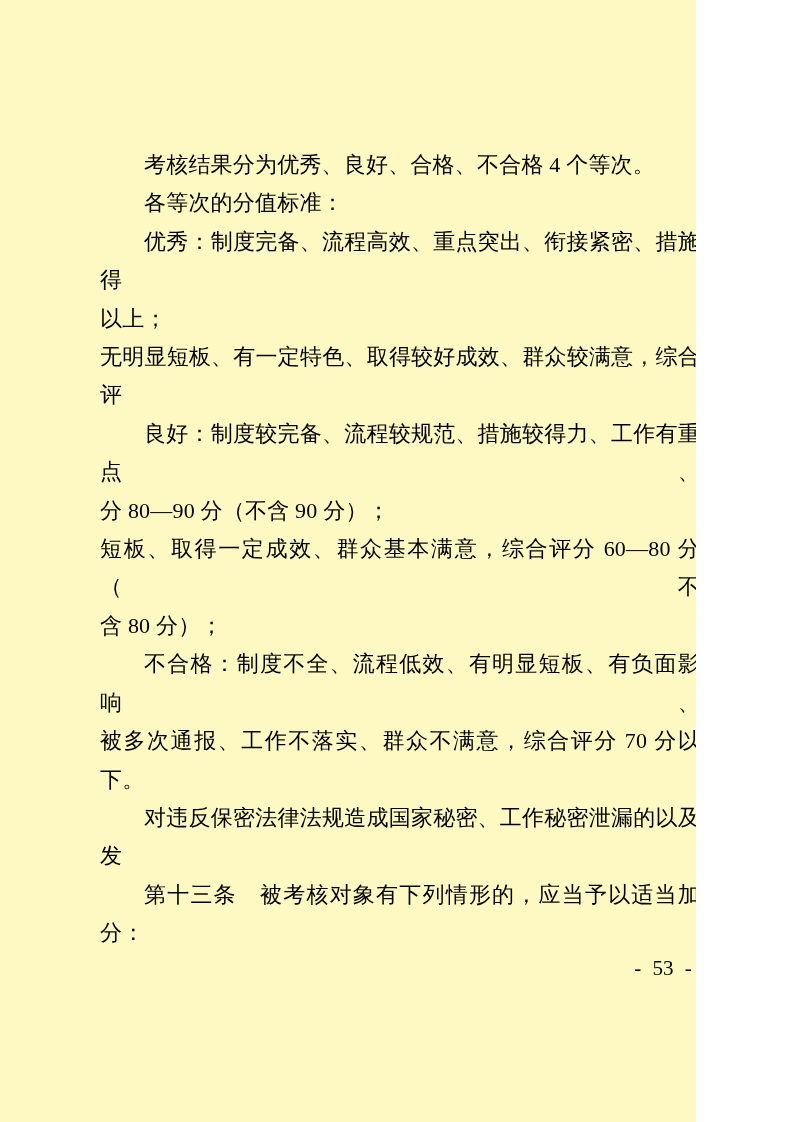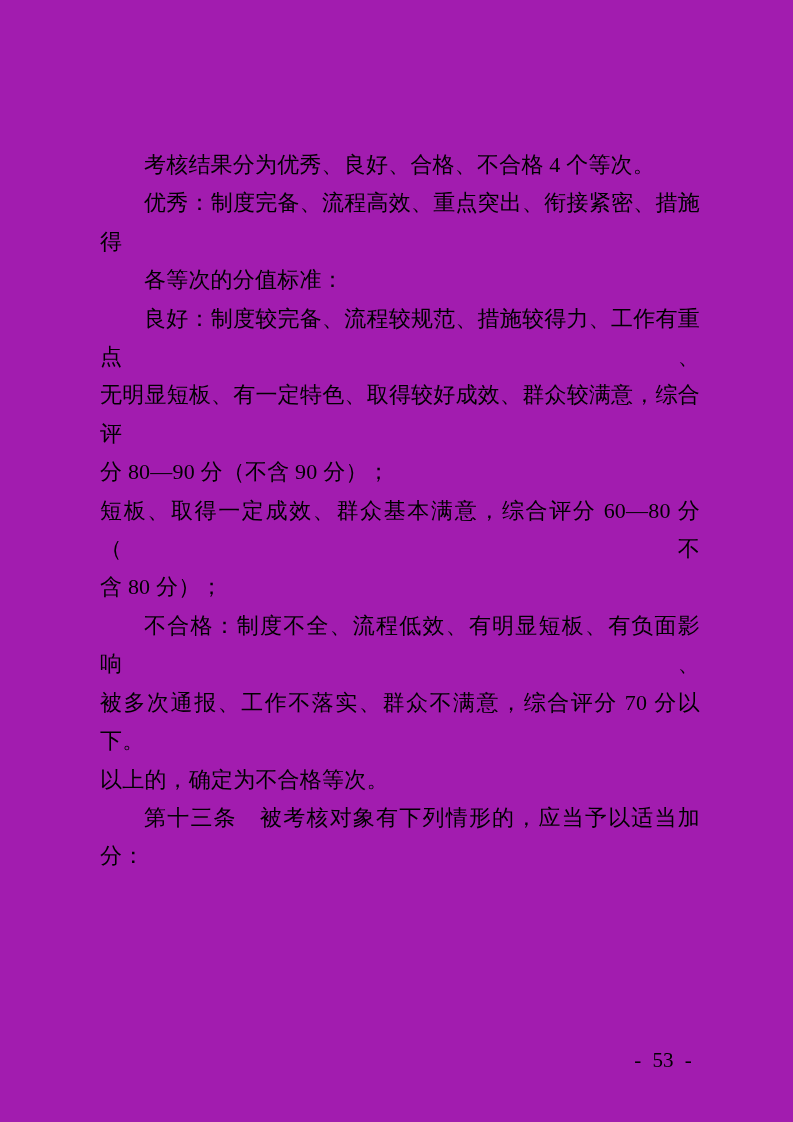--- a/index.html
+++ b/index.html
@@ -2,23 +2,23 @@
 <html><head>
 <meta charset="utf-8">
 <style>
   html, body {
     margin: 0;
     padding: 0;
     background: #ffffff;
   }
   .page {
     position: relative;
-    width: 793px;
+    width: 696px;
     height: 1122px;
-    background: #a21caf;
+    background: #fef9c3;
     overflow: hidden;
     font-family: "Liberation Serif", "DejaVu Serif", serif;
     color: #000000;
   }
   .doc-body {
     position: absolute;
     left: 100px;
     top: 146px;
     width: 600px;
     font-size: 22px;
@@ -32,42 +32,43 @@
     white-space: normal;
   }
   .line.indent {
     text-indent: 2em;
   }
   .line.last {
     text-align-last: left;
   }
   .page-number {
     position: absolute;
-    top: 1048px;
+    top: 956px;
     left: 628px;
     width: 70px;
     font-size: 21px;
     line-height: 24px;
     text-align: center;
     word-spacing: 6px;
     color: #000000;
   }
 </style>
 </head>
 <body>
 
 <div class="page">
   <div class="doc-body">
       <div class="line indent last">考核结果分为优秀、良好、合格、不合格 4 个等次。</div>
+      <div class="line indent last">各等次的分值标准：</div>
       <div class="line indent">优秀：制度完备、流程高效、重点突出、衔接紧密、措施得</div>
-      <div class="line indent last">各等次的分值标准：</div>
+      <div class="line last">以上；</div>
+      <div class="line">无明显短板、有一定特色、取得较好成效、群众较满意，综合评</div>
       <div class="line indent">良好：制度较完备、流程较规范、措施较得力、工作有重点、</div>
-      <div class="line">无明显短板、有一定特色、取得较好成效、群众较满意，综合评</div>
       <div class="line last">分 80—90 分（不含 90 分）；</div>
       <div class="line">短板、取得一定成效、群众基本满意，综合评分 60—80 分（不</div>
       <div class="line last">含 80 分）；</div>
       <div class="line indent">不合格：制度不全、流程低效、有明显短板、有负面影响、</div>
       <div class="line last">被多次通报、工作不落实、群众不满意，综合评分 70 分以下。</div>
-      <div class="line last">以上的，确定为不合格等次。</div>
+      <div class="line indent">对违反保密法律法规造成国家秘密、工作秘密泄漏的以及发</div>
       <div class="line indent last">第十三条　被考核对象有下列情形的，应当予以适当加分：</div>
     </div>
   <div class="page-number">- 53 -</div>
 </div>
 
 </body></html>

